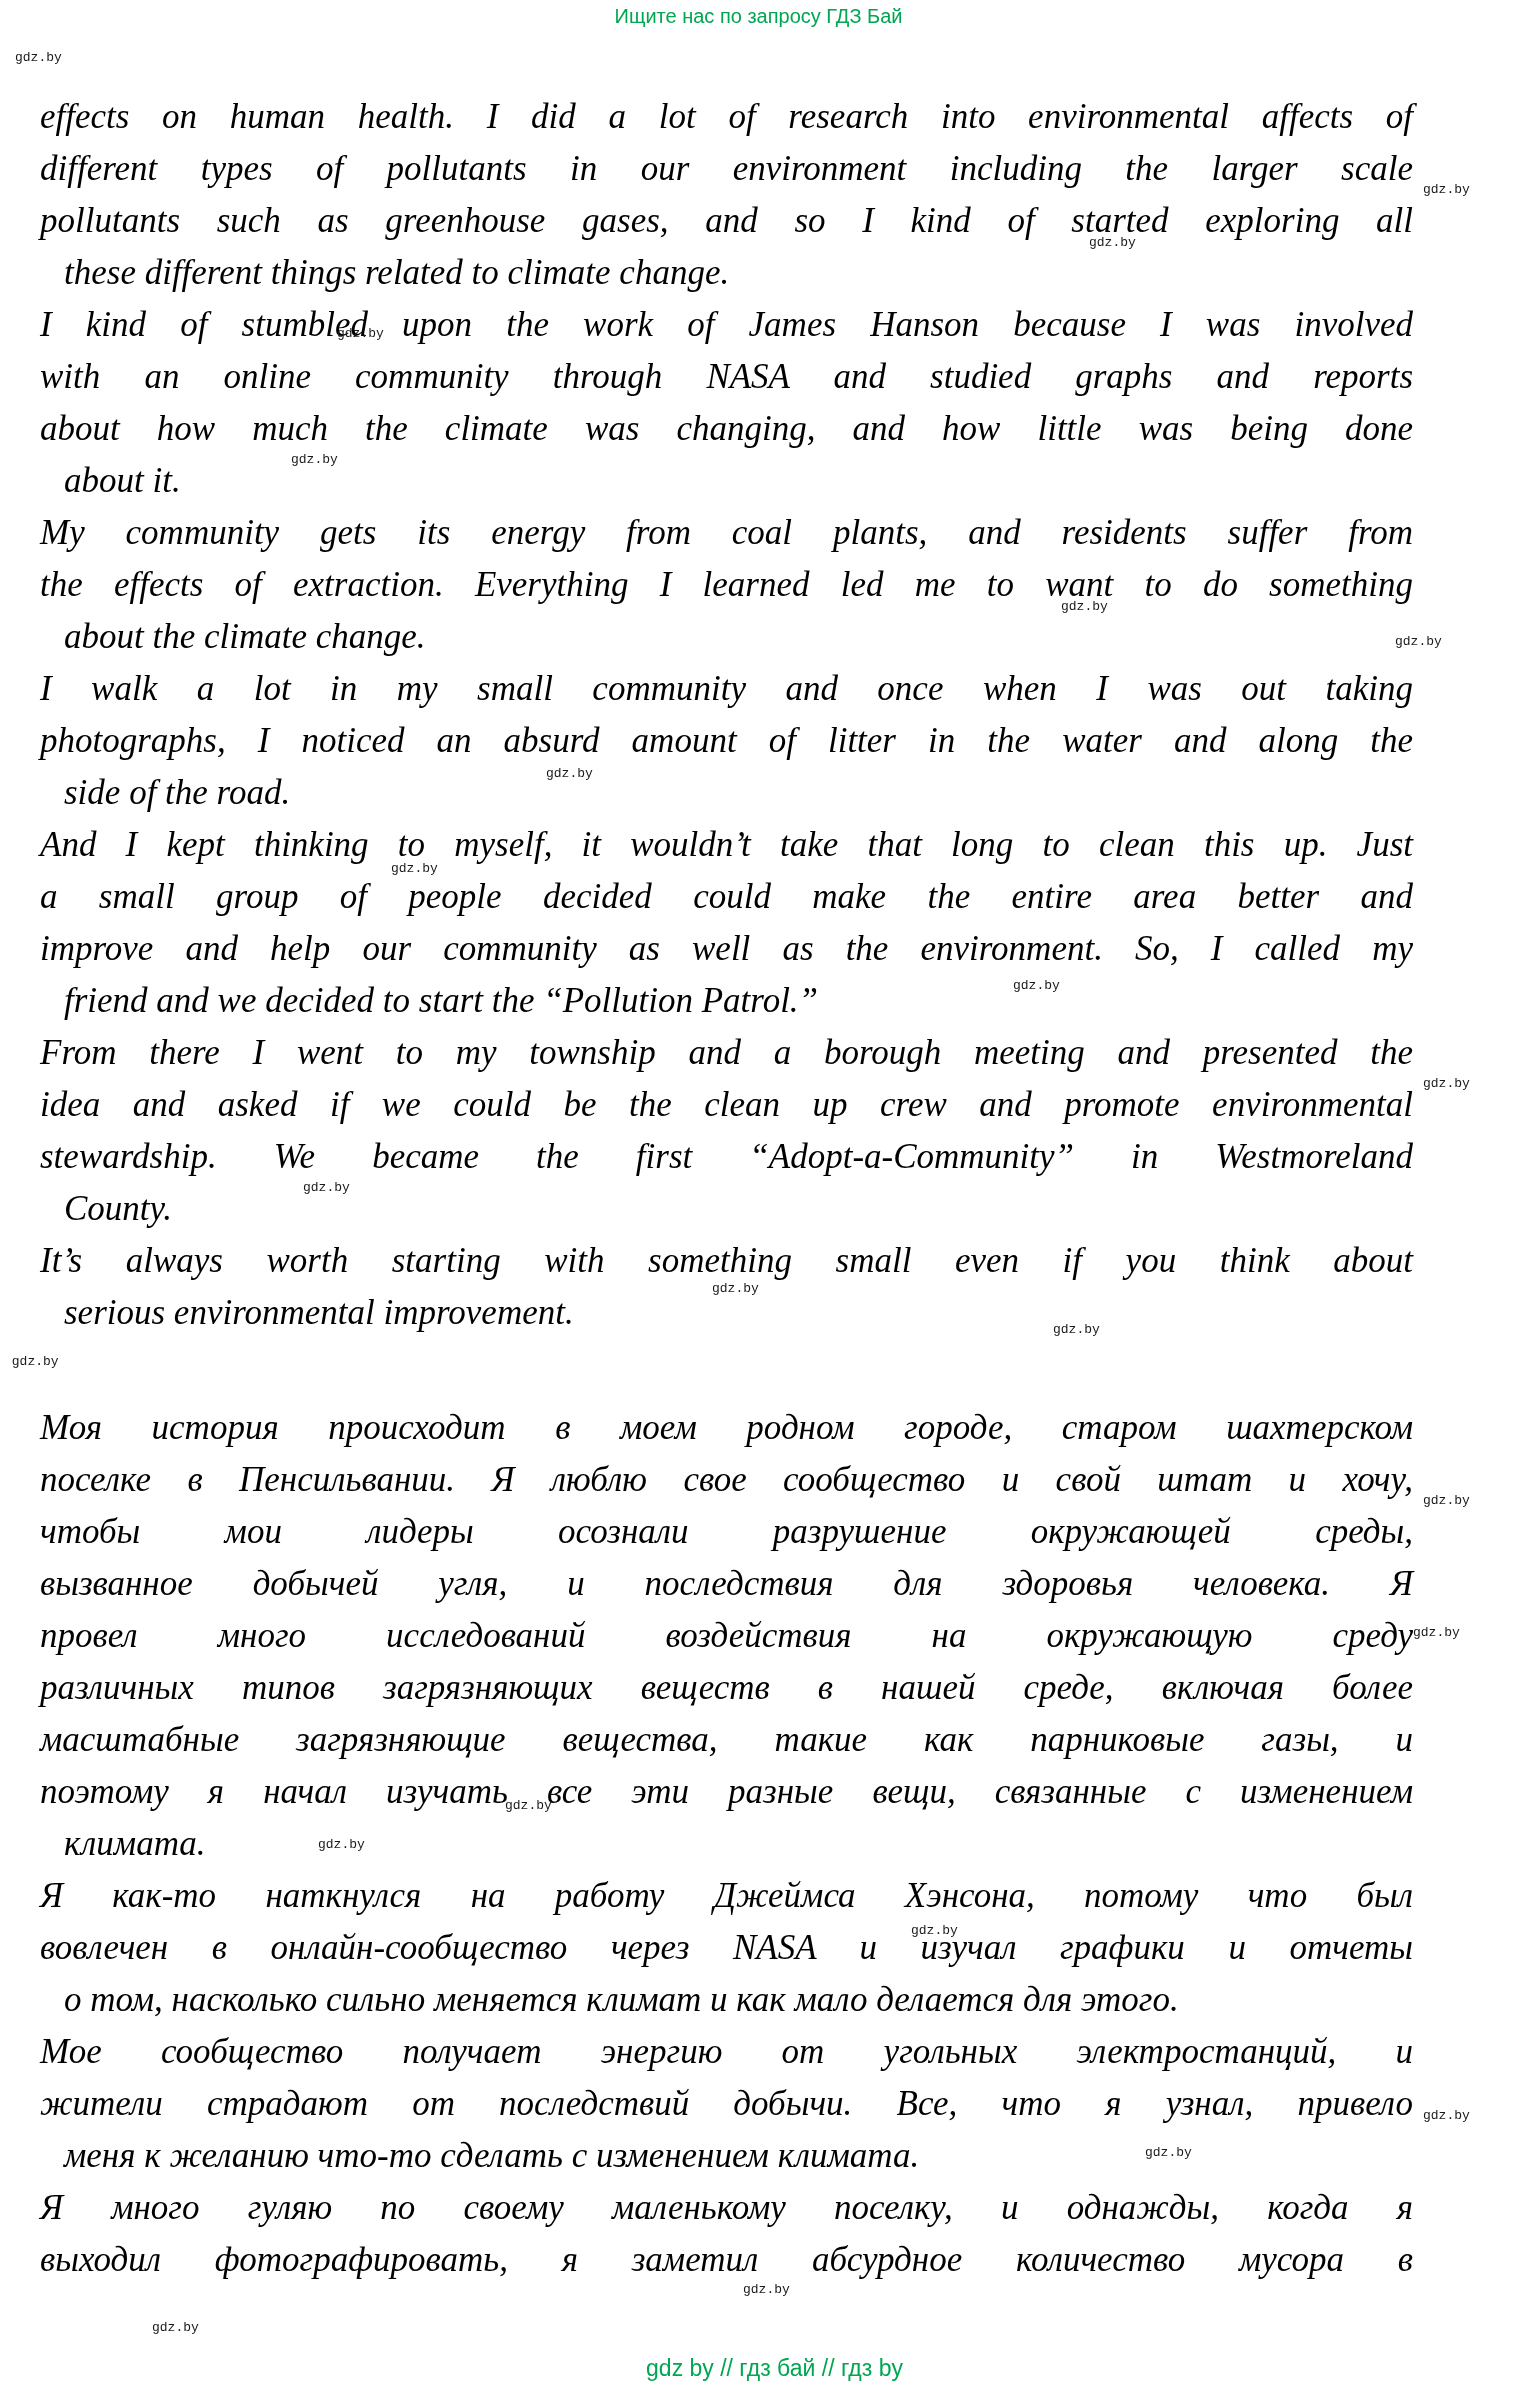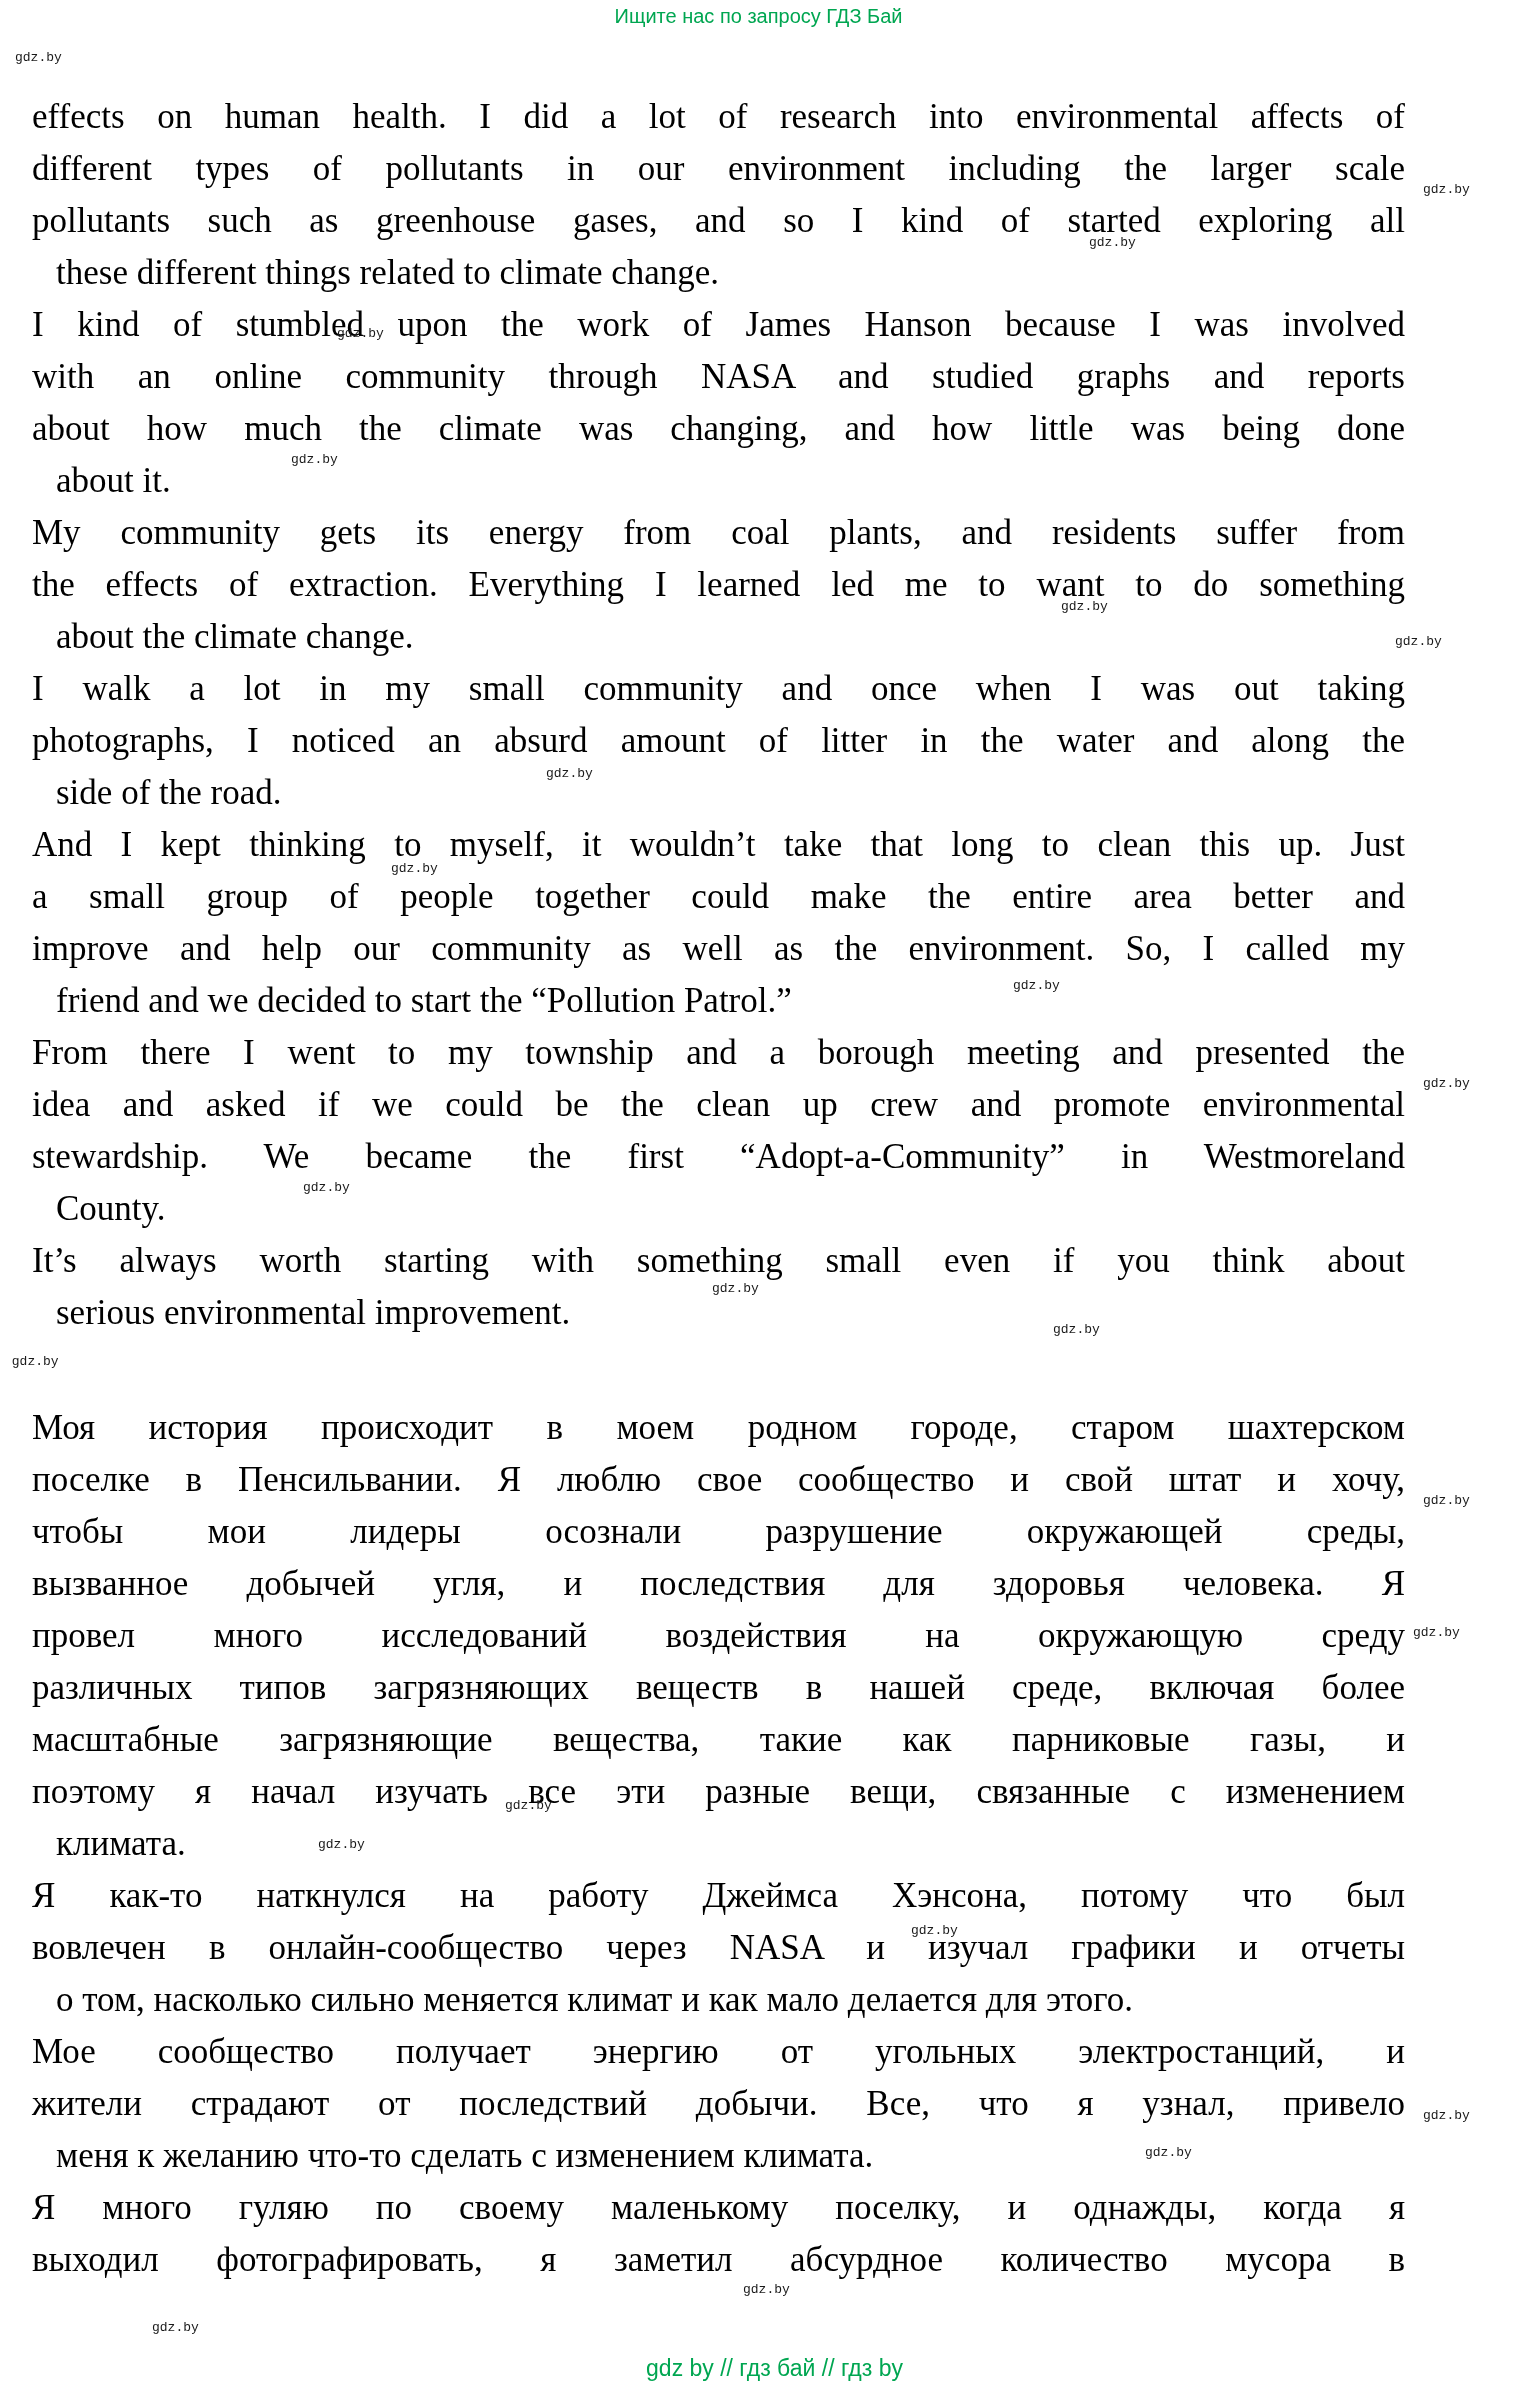--- a/index.html
+++ b/index.html
@@ -26,22 +26,23 @@
     top: 2355px; left: 16px;
     width: 100%;
     text-align: center;
     font-family: "Liberation Sans", "DejaVu Sans", sans-serif;
     font-size: 23px;
     color: var(--accent, #00a651);
   }
   #text-column {
     position: absolute;
     top: 91px;
-    left: 32px;
+    left: 40px;
     width: 1373px;
+    font-style: italic;
   }
   .line {
     font-size: 35px;
     line-height: 52px;
     height: 52px;
     text-align: justify;
     text-align-last: justify;
     white-space: normal;
   }
   .line.para-end {
@@ -72,21 +73,21 @@
     <div class="line">with an online community through NASA and studied graphs and reports</div>
     <div class="line">about how much the climate was changing, and how little was being done</div>
     <div class="line para-end">about it.</div>
     <div class="line">My community gets its energy from coal plants, and residents suffer from</div>
     <div class="line">the effects of extraction. Everything I learned led me to want to do something</div>
     <div class="line para-end">about the climate change.</div>
     <div class="line">I walk a lot in my small community and once when I was out taking</div>
     <div class="line">photographs, I noticed an absurd amount of litter in the water and along the</div>
     <div class="line para-end">side of the road.</div>
     <div class="line">And I kept thinking to myself, it wouldn’t take that long to clean this up. Just</div>
-    <div class="line">a small group of people together could make the entire area better and</div>
+    <div class="line">a small group of people decided could make the entire area better and</div>
     <div class="line">improve and help our community as well as the environment. So, I called my</div>
     <div class="line para-end">friend and we decided to start the “Pollution Patrol.”</div>
     <div class="line">From there I went to my township and a borough meeting and presented the</div>
     <div class="line">idea and asked if we could be the clean up crew and promote environmental</div>
     <div class="line">stewardship. We became the first “Adopt-a-Community” in Westmoreland</div>
     <div class="line para-end">County.</div>
     <div class="line">It’s always worth starting with something small even if you think about</div>
     <div class="line para-end">serious environmental improvement.</div>
     <div class="section-gap"></div>
     <div class="line">Моя история происходит в моем родном городе, старом шахтерском</div>

